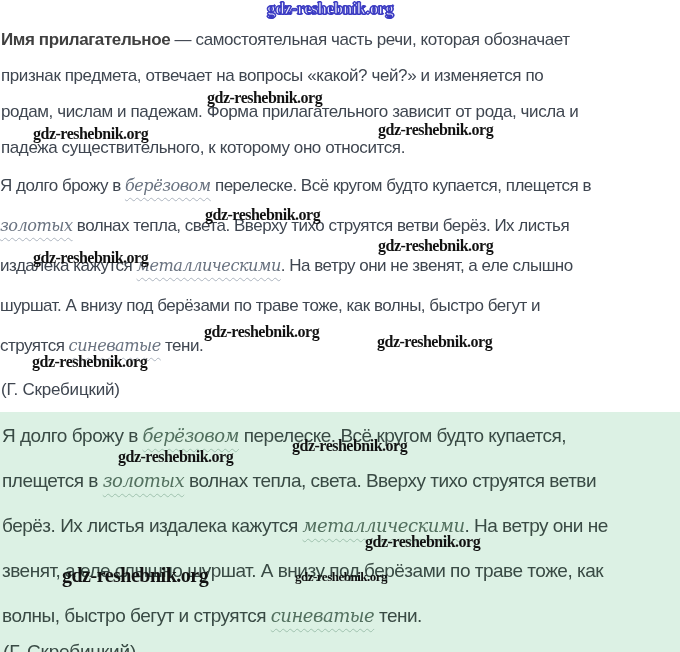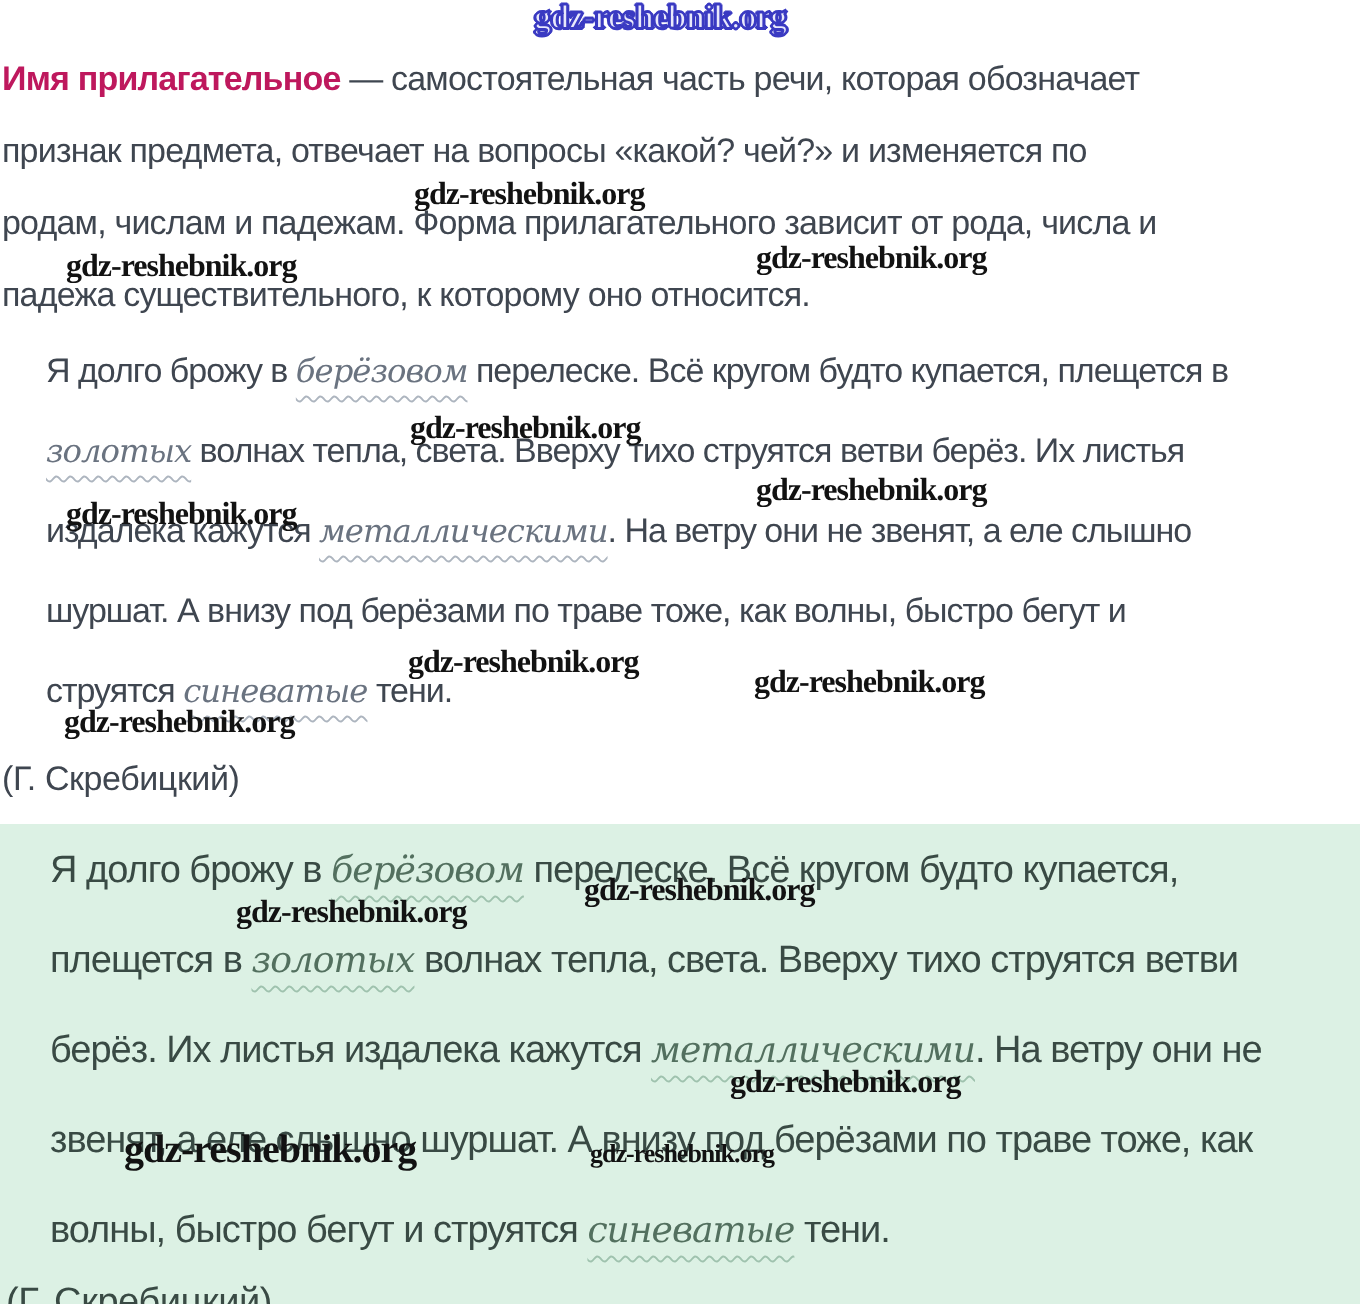--- a/index.html
+++ b/index.html
@@ -32,31 +32,30 @@
 
   
   .intro {
     margin: 22px 0 0 1px;
     font-size: 17px;
     line-height: 36px;
     letter-spacing: -0.4px;
     white-space: nowrap;
     color: #3f4650;
   }
-  .seg-bold { font-weight: 700; color: #be185d; }
+  .seg-bold { font-weight: 700; color: #404040; }
 
   
   .passage {
     margin: 0;
     font-size: 17px;
     line-height: 40px;
     letter-spacing: -0.5px;
     white-space: nowrap;
     color: #3f4650;
-    padding-left: 23px;
   }
   .seg-accent {
     font-family: "DejaVu Serif", serif;
     font-style: italic;
     font-size: 0.95em;
     color: #6a7380;
     text-decoration-line: underline;
     text-decoration-style: wavy;
     text-decoration-color: #adb5bf;
     text-decoration-thickness: 1px;

